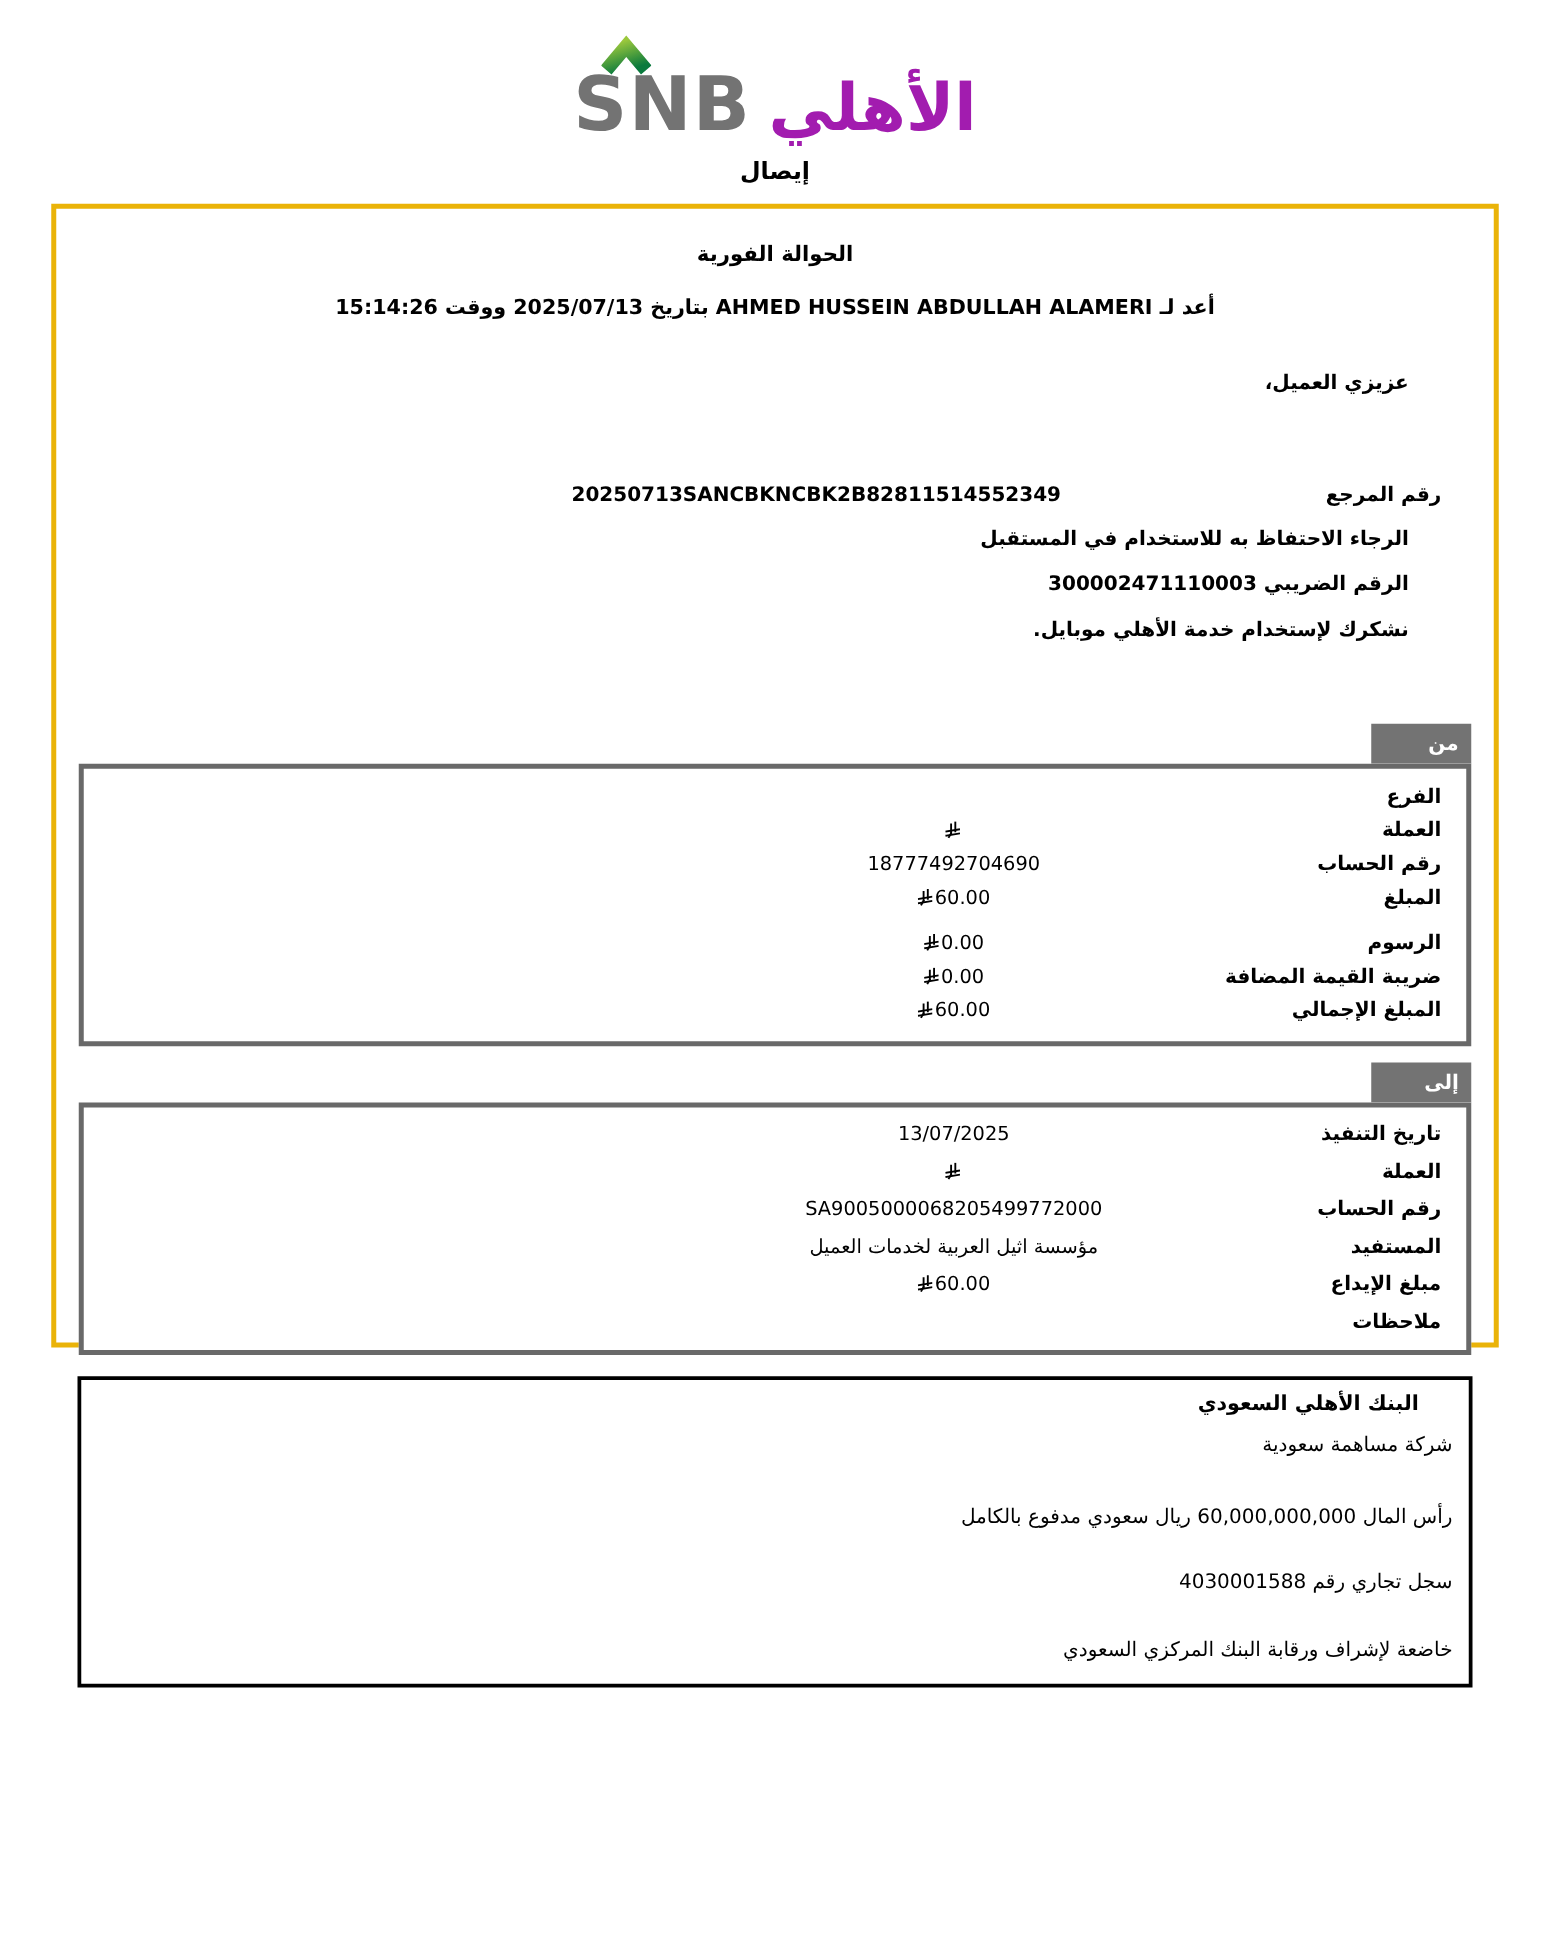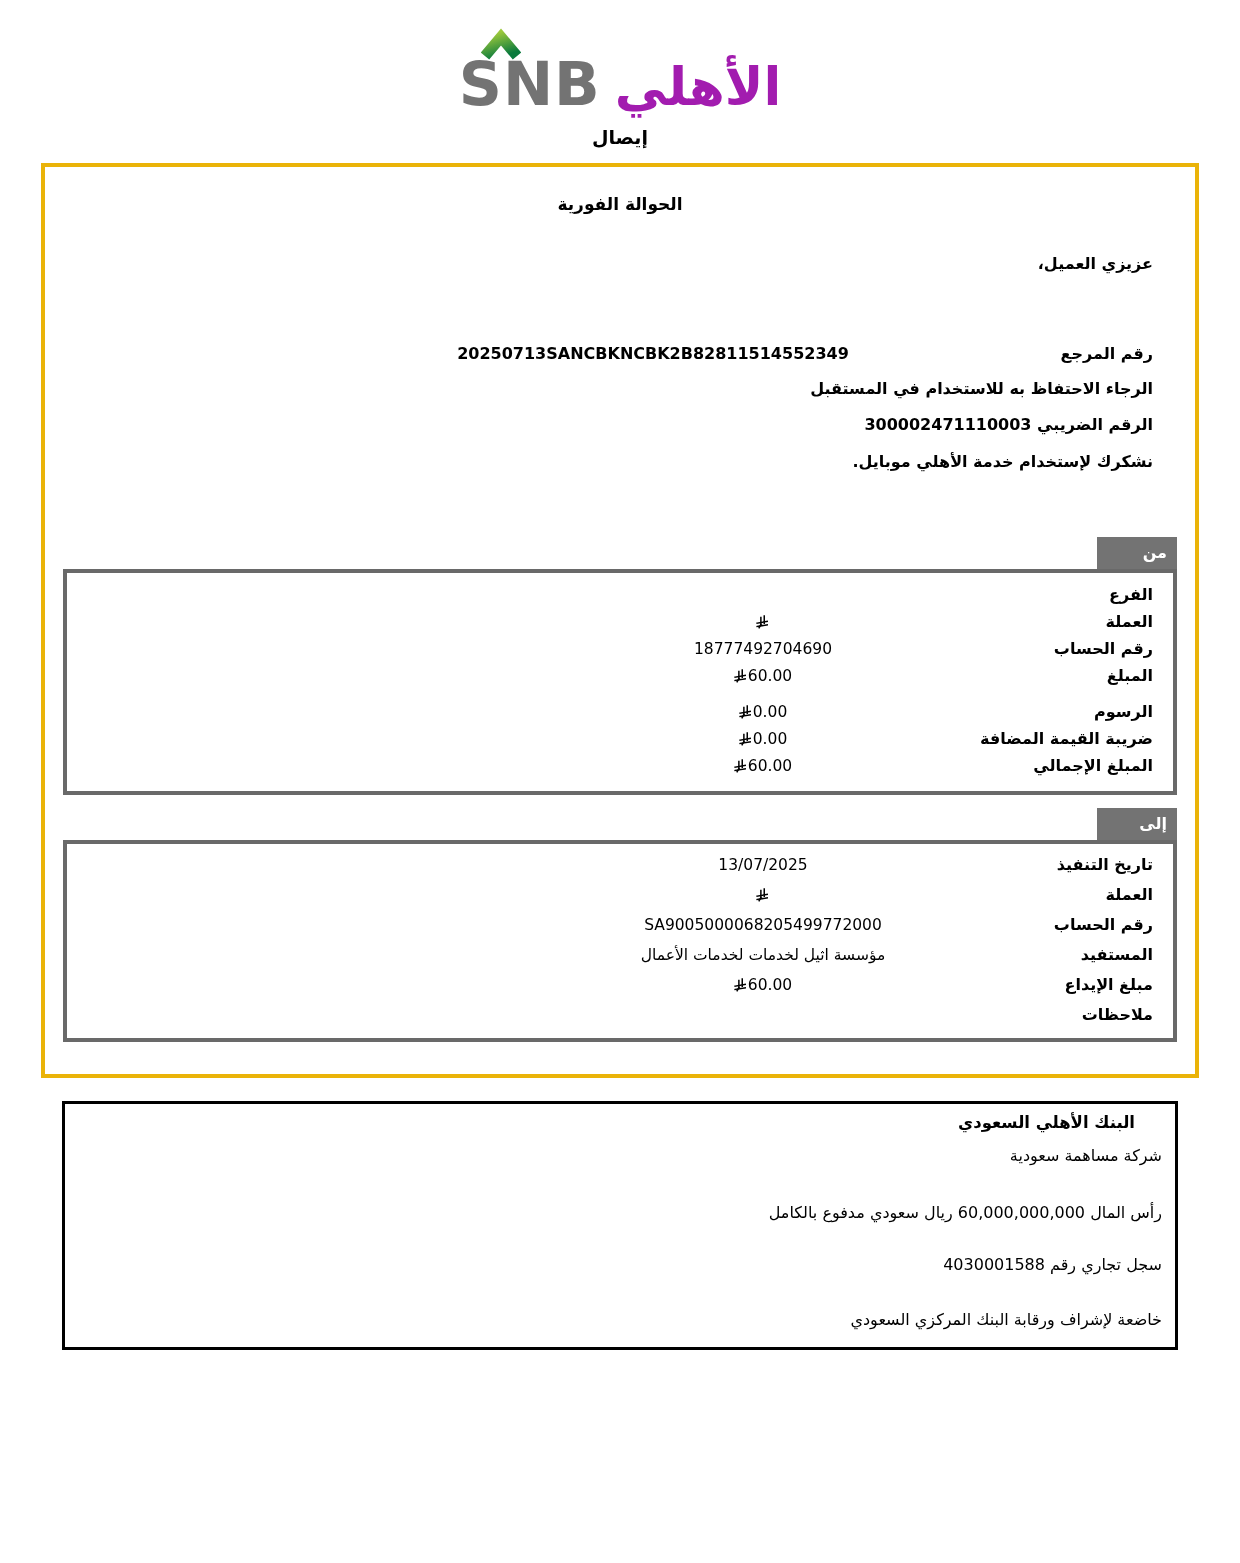--- a/index.html
+++ b/index.html
@@ -19,21 +19,21 @@
   
   .main-box{
     direction:rtl;box-sizing:border-box;
     margin:15px 41px 0;height:915px;
     border:4px solid #eab308;
     font-size:16px;
   }
   .line{line-height:22px;}
   .center{text-align:center;}
   .bold{font-weight:bold;}
-  .pr{padding-left:0;padding-right:42px;}
+  .pr{padding-left:0;padding-right:68px;}
   .main-title{margin-top:26px;font-size:17px;}
   .prepared{margin-top:20px;font-size:16.5px;}
   .greeting{margin-top:38px;}
   .ref-row{display:flex;margin-top:68px;}
   .ref-label{width:240px;padding-right:42px;font-weight:bold;}
   .ref-value{width:520px;text-align:center;font-weight:bold;direction:ltr;}
   .keep{margin-top:13px;}
   .tax{margin-top:14px;}
   .thanks{margin-top:15px;}
 
@@ -90,20 +90,21 @@
   </span>
   <div class="logo-row">
     <span class="logo-latin" style="color:#737373">SNB</span>
     <span class="logo-arabic" style="color:#a21caf">الأهلي</span>
   </div>
 </div>
 <div class="receipt-label">إيصال</div>
 
 <div class="main-box">
   <div class="line center bold main-title">الحوالة الفورية</div>
+  <div class="line center bold prepared">أعد لـ AHMED HUSSEIN ABDULLAH ALAMERI بتاريخ 2025/07/13 ووقت 15:14:26</div>
   <div class="line bold pr greeting">عزيزي العميل،</div>
 
   <div class="ref-row">
     <span class="line ref-label">رقم المرجع</span>
     <span class="line ref-value">20250713SANCBKNCBK2B82811514552349</span>
   </div>
 
   <div class="line bold pr keep">الرجاء الاحتفاظ به للاستخدام في المستقبل</div>
   <div class="line bold pr tax">الرقم الضريبي 300002471110003</div>
   <div class="line bold pr thanks">نشكرك لإستخدام خدمة الأهلي موبايل.</div>
@@ -253,21 +254,21 @@
     <span class="fvalue">
 
       <span class="vtext">SA9005000068205499772000</span>
     </span>
   </div>
 
   <div class="frow">
     <span class="line flabel">المستفيد</span>
     <span class="fvalue">
 
-      <span class="vtext">مؤسسة اثيل لخدمات لخدمات الأعمال</span>
+      <span class="vtext">مؤسسة اثيل العربية لخدمات العميل</span>
     </span>
   </div>
 
   <div class="frow">
     <span class="line flabel">مبلغ الإيداع</span>
     <span class="fvalue">
       <span class="sar">
         <svg width="12" height="14" viewBox="0 0 16 18">
           <g stroke="#000" stroke-width="2" fill="none" stroke-linecap="square">
             <path d="M11 1 V 10.5"></path>

